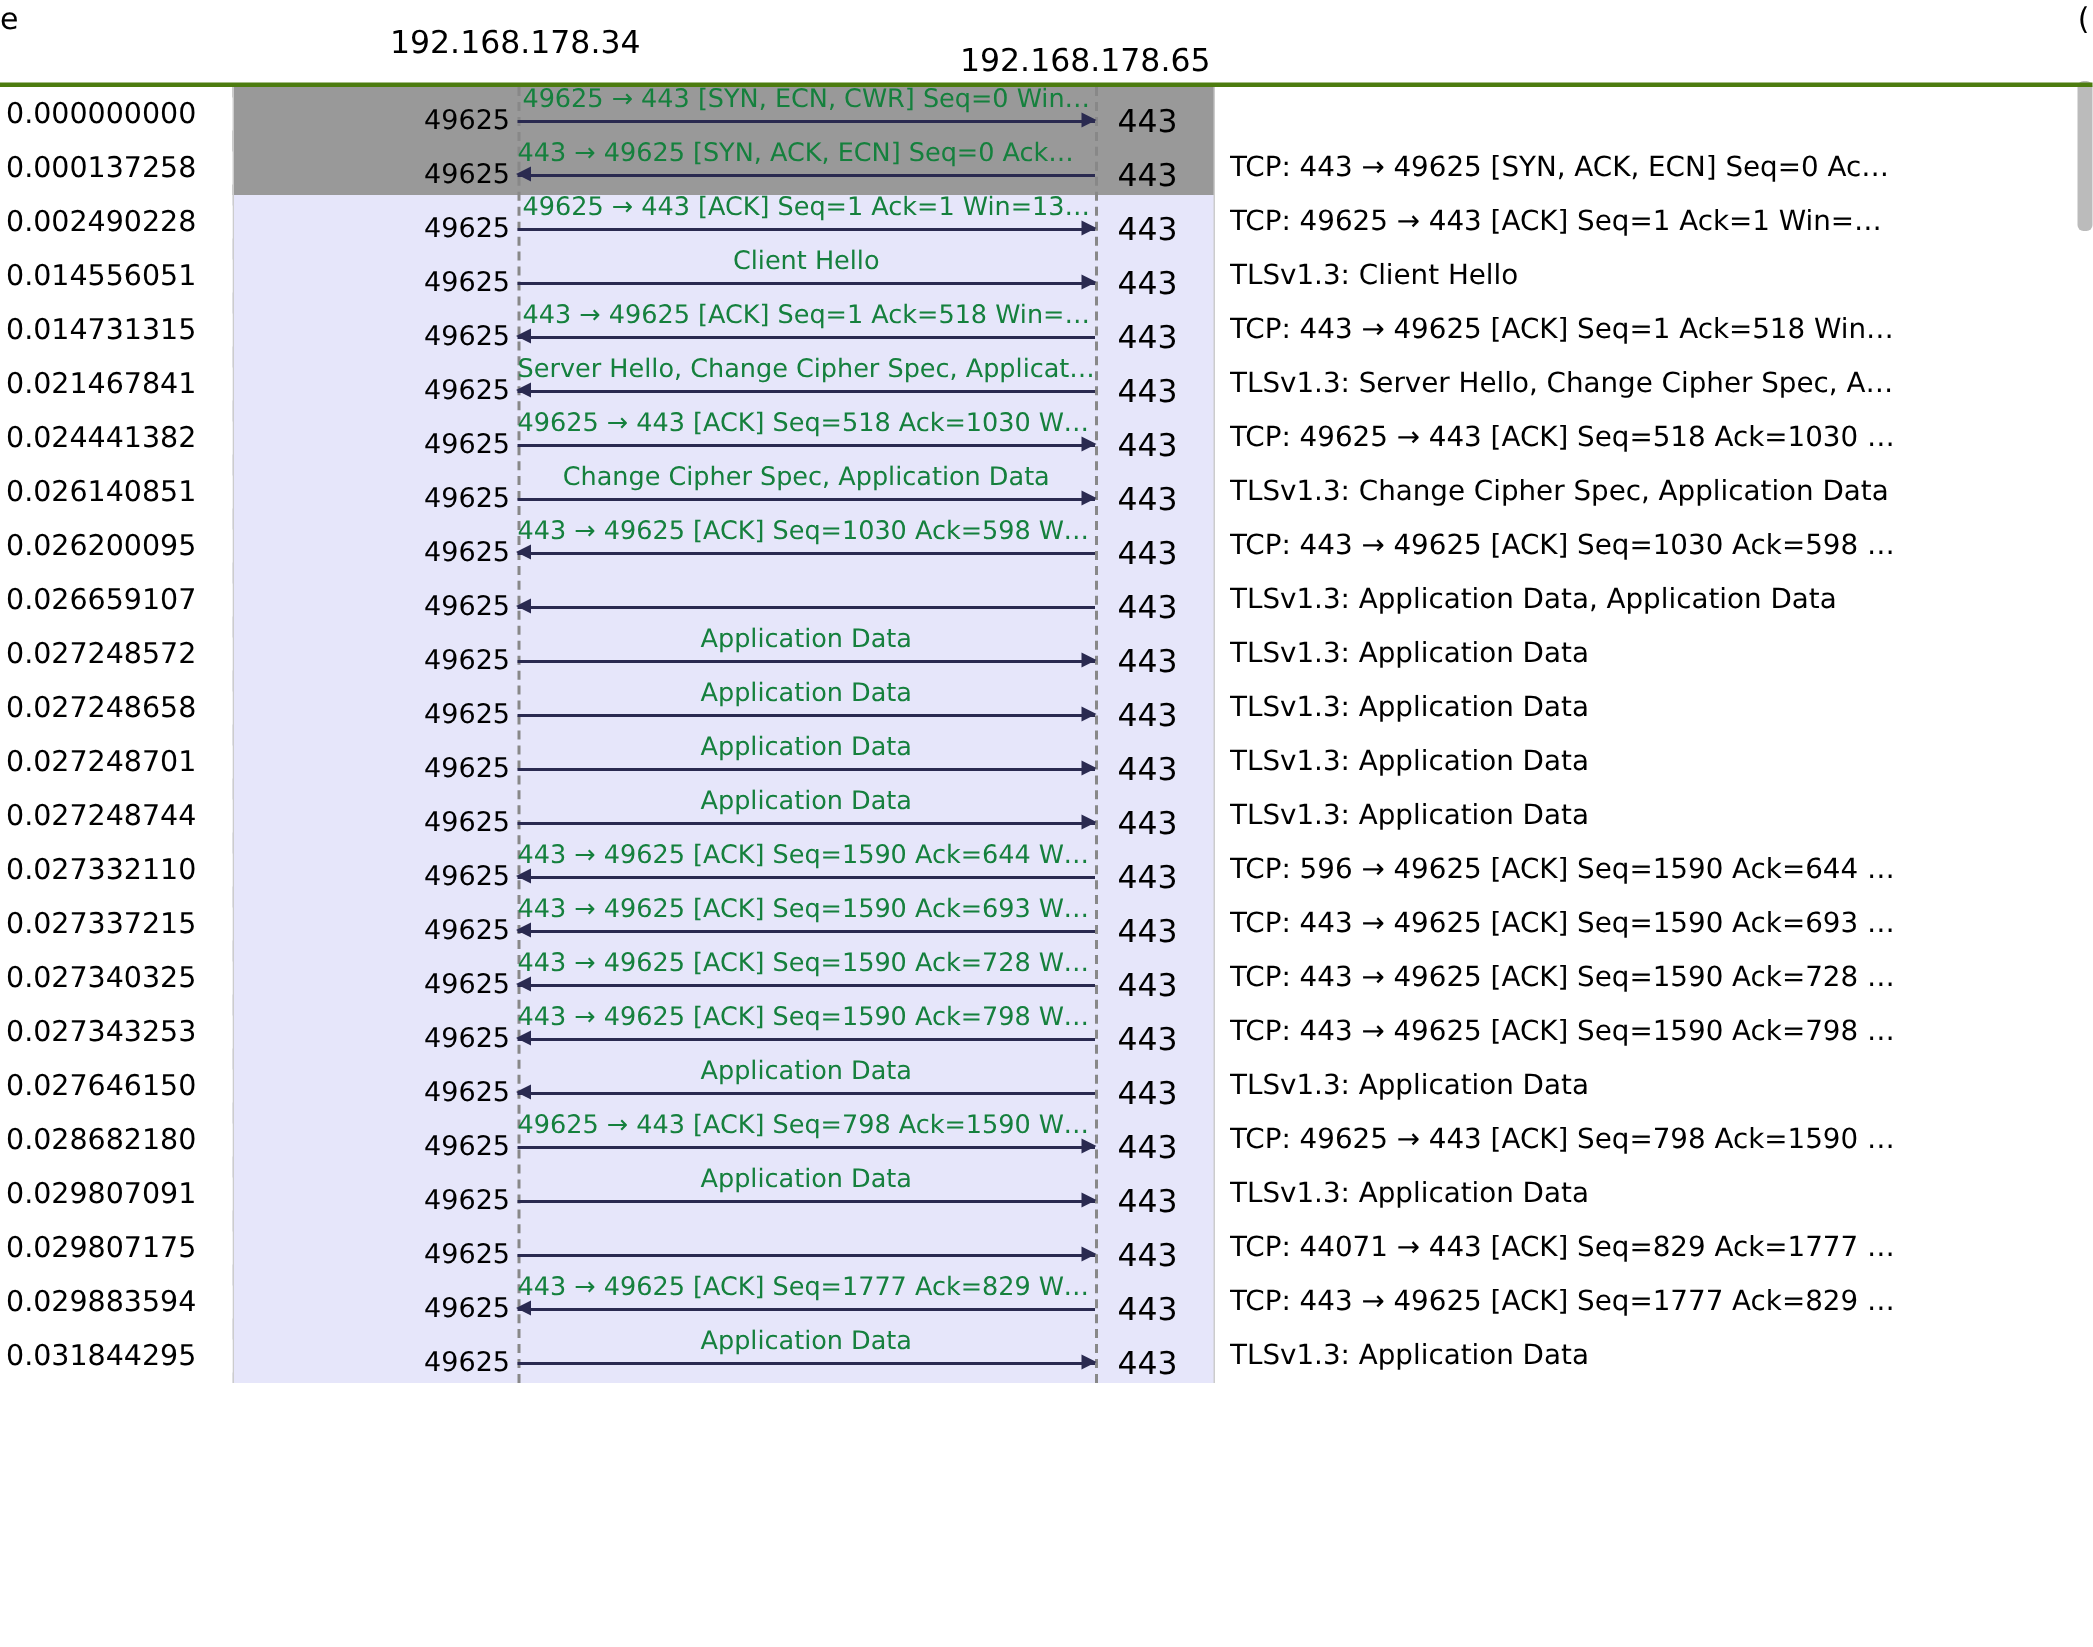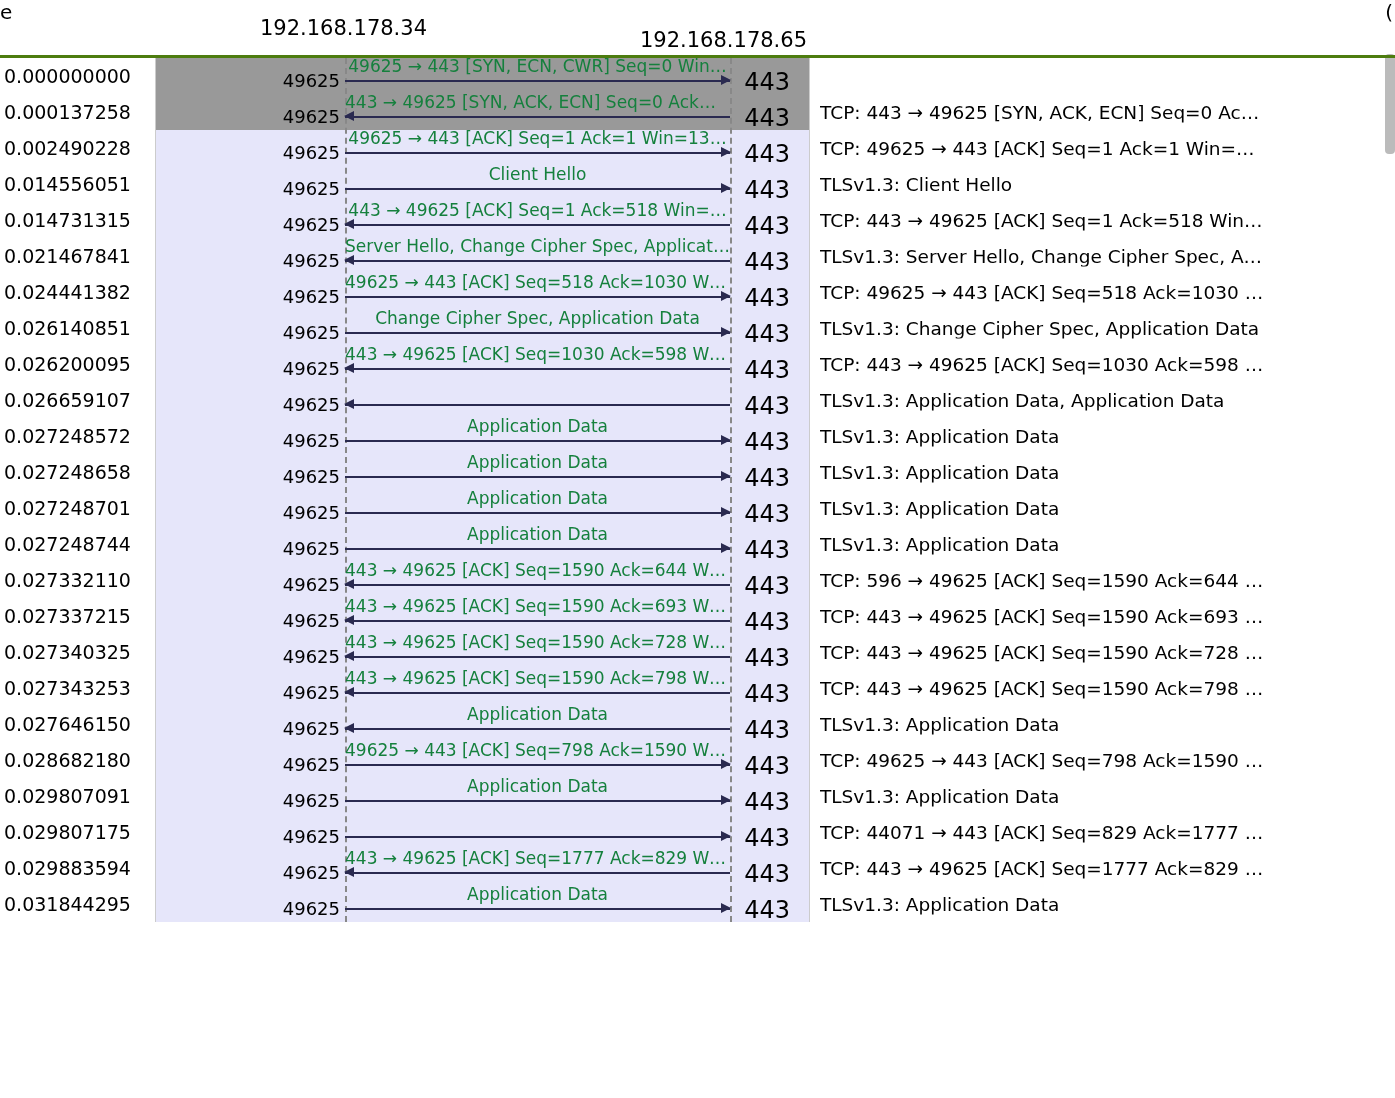--- a/index.html
+++ b/index.html
@@ -76,22 +76,22 @@
     text-align: right;
     font-size: 18px;
     z-index: 3;
     top: 50%;
     transform: translateY(-30%);
   }
   .port-right {
     position: absolute;
     left: 740px;
     width: 50px;
-    text-align: right;
-    font-size: 24px;
+    text-align: center;
+    font-size: 21px;
     z-index: 3;
     top: 50%;
     transform: translateY(-30%);
   }
   .arrow-area {
     position: absolute;
     left: 345px;
     width: 385px;
     height: 100%;
     z-index: 2;

